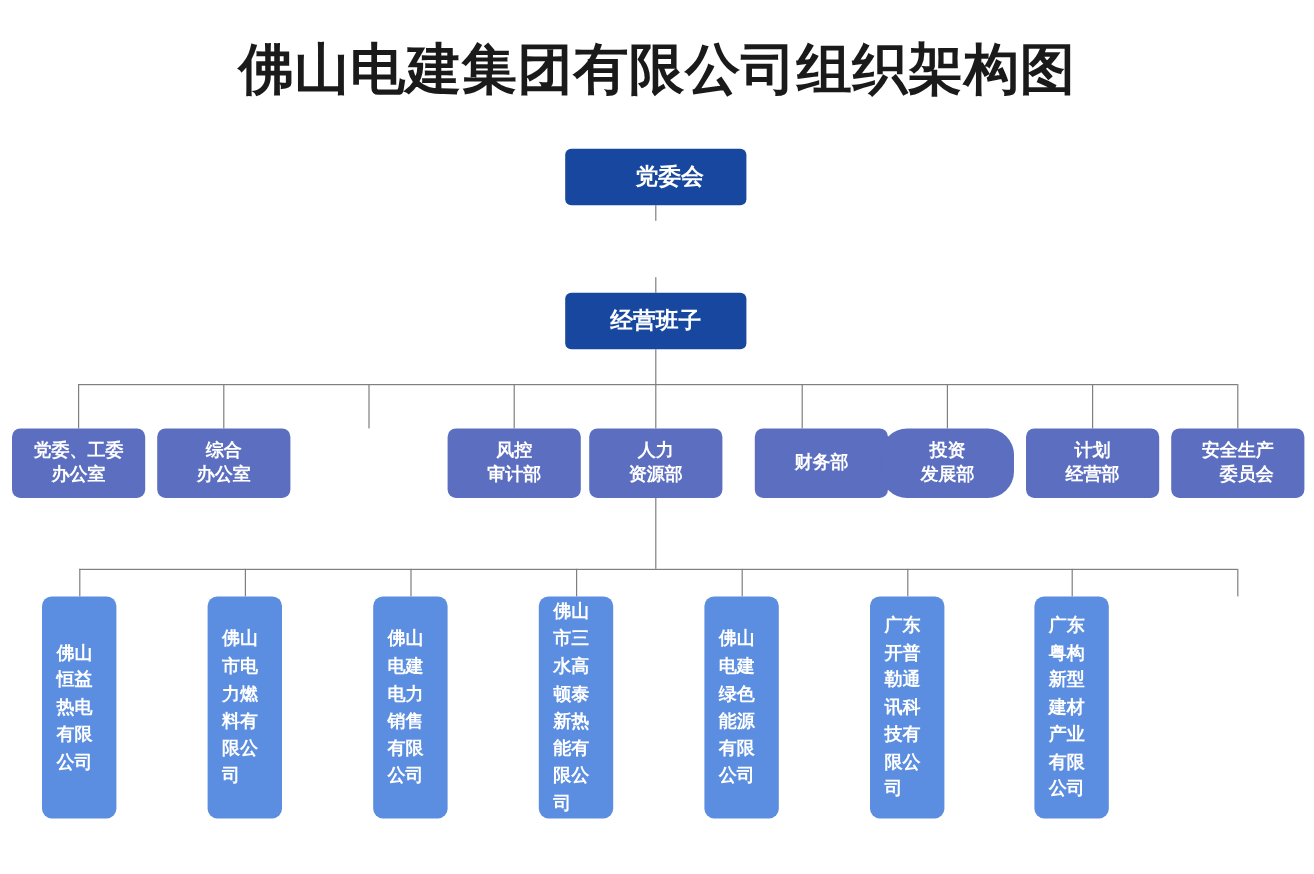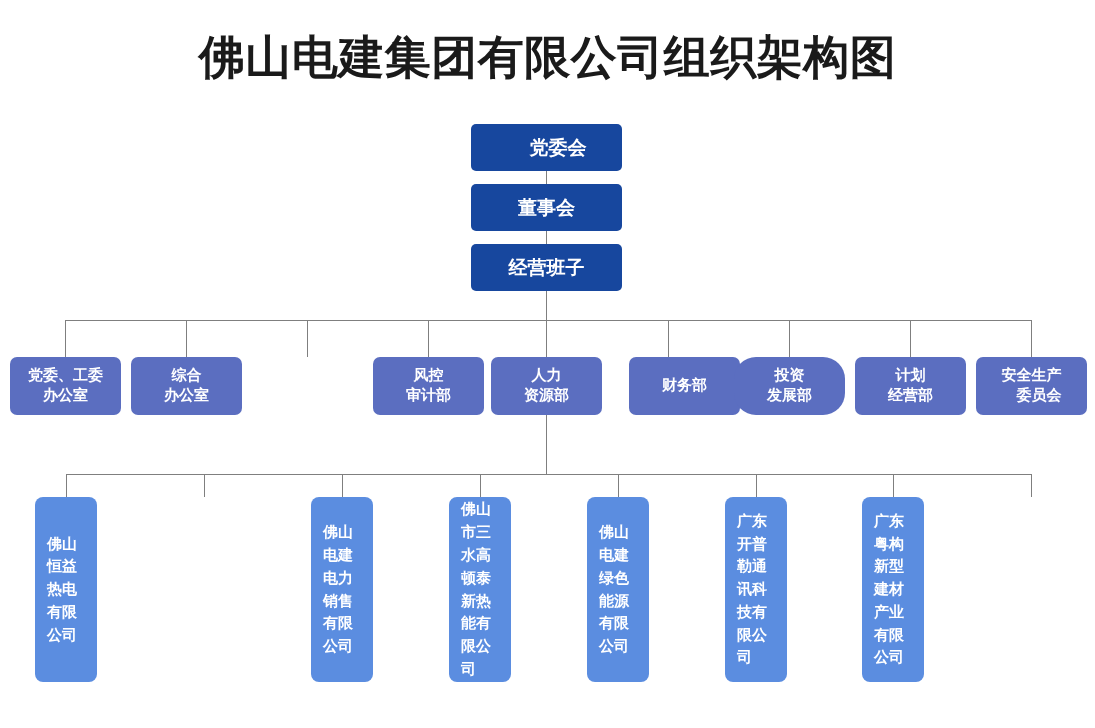--- a/index.html
+++ b/index.html
@@ -103,23 +103,20 @@
 </head>
 <body>
 
 <div id="chart-root">
 
   <div class="chart-title">佛山电建集团有限公司组织架构图</div>
 
   <div class="node exec" style="left:471px; top:124px;padding-left:23px;">
     <span class="label">党委会</span>
   </div>
-  <div class="node exec" style="left:471px; top:184px;">
-    <span class="label">董事会</span>
-  </div>
   <div class="node exec" style="left:471px; top:244px;">
     <span class="label">经营班子</span>
   </div>
 
   <div class="conn v" style="left:546px; top:171px; height:13px;"></div>
   <div class="conn v" style="left:546px; top:231px; height:13px;"></div>
 
   <div class="conn v" style="left:546px; top:291px; height:30px;"></div>
 
   <div class="conn h" style="left:65px; top:320px; width:966px;"></div>
@@ -175,20 +172,23 @@
   <div class="conn v" style="left:342px; top:474px; height:23px;"></div>
   <div class="conn v" style="left:480px; top:474px; height:23px;"></div>
   <div class="conn v" style="left:618px; top:474px; height:23px;"></div>
   <div class="conn v" style="left:756px; top:474px; height:23px;"></div>
   <div class="conn v" style="left:893px; top:474px; height:23px;"></div>
   <div class="conn v" style="left:1031px;top:474px; height:23px;"></div>
 
   <div class="node sub" style="left:35px; top:497px;">
     <span class="label">佛山恒益热电有限公司</span>
   </div>
+  <div class="node sub" style="left:173px; top:497px;">
+    <span class="label">佛山市电力燃料有限公司</span>
+  </div>
   <div class="node sub" style="left:311px; top:497px;">
     <span class="label">佛山电建电力销售有限公司</span>
   </div>
   <div class="node sub" style="left:449px; top:497px;">
     <span class="label">佛山市三水高顿泰新热能有限公司</span>
   </div>
   <div class="node sub" style="left:587px; top:497px;">
     <span class="label">佛山电建绿色能源有限公司</span>
   </div>
   <div class="node sub" style="left:725px; top:497px;">

